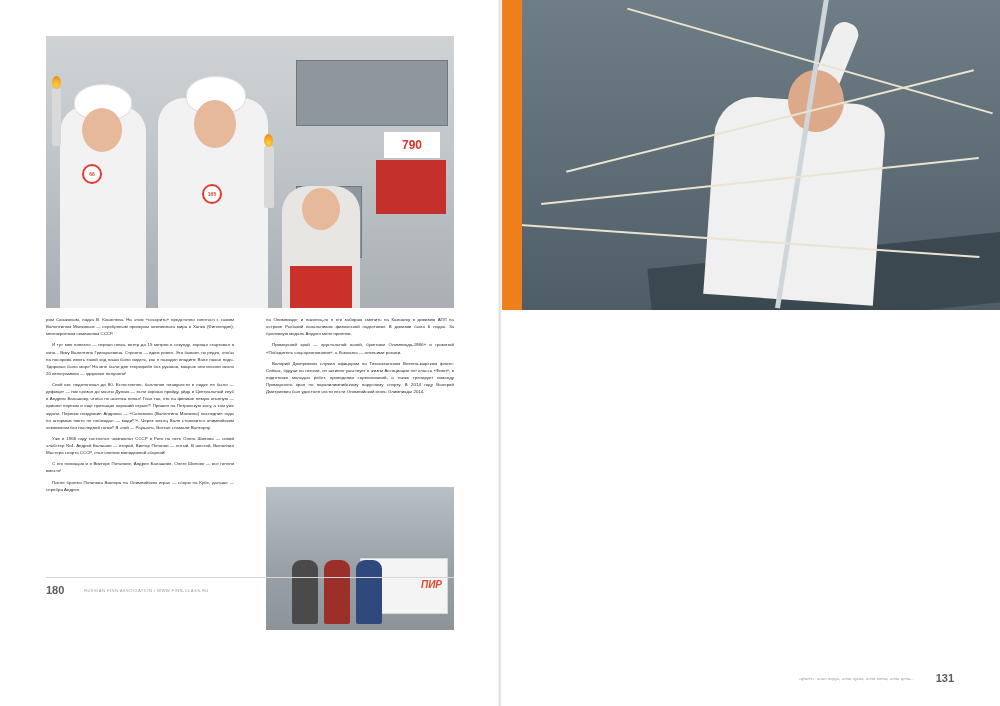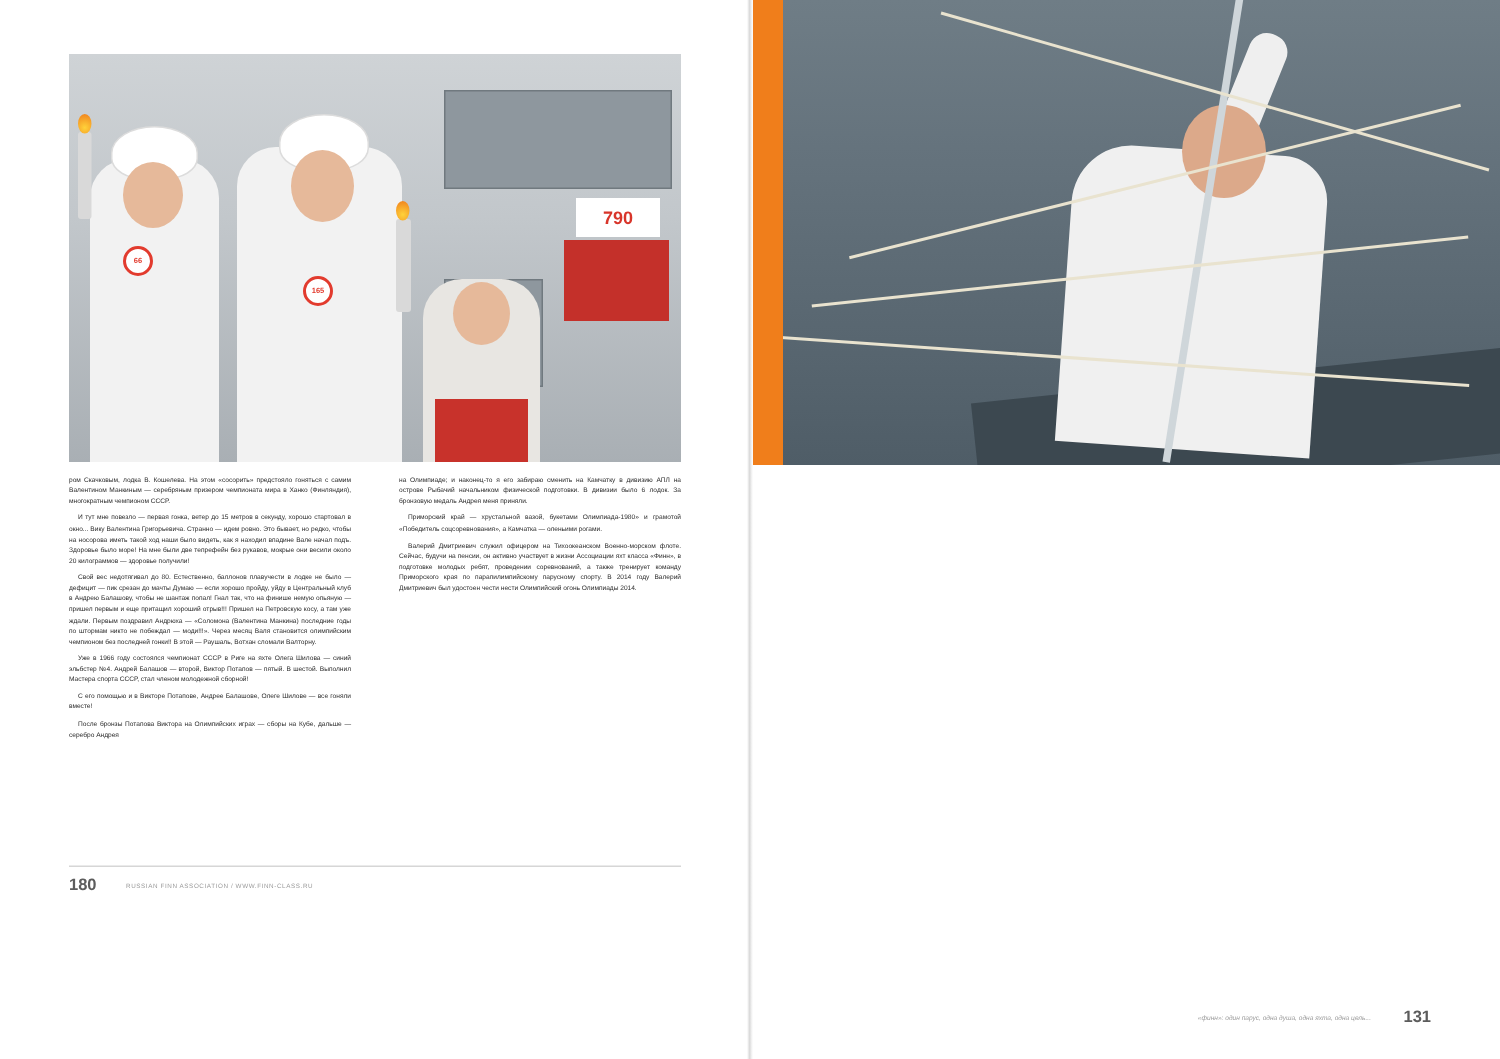--- a/index.html
+++ b/index.html
@@ -123,20 +123,28 @@
         <p class="ind">С его помощью и в Викторе Потапове, Андрее Балашове, Олеге Шилове — все гоняли вместе!</p>
         <p class="ind">После бронзы Потапова Виктора на Олимпийских играх — сборы на Кубе, дальше — серебро Андрея</p>
       </div>
       <div class="col c2">
         <p>на Олимпиаде; и наконец-то я его забираю сменить на Камчатку в дивизию АПЛ на острове Рыбачий начальником физической подготовки. В дивизии было 6 лодок. За бронзовую медаль Андрея меня приняли.</p>
         <p class="ind">Приморский край — хрустальной вазой, букетами Олимпиада-1980» и грамотой «Победитель соцсоревнования», а Камчатка — оленьими рогами.</p>
         <p class="ind">Валерий Дмитриевич служил офицером на Тихоокеанском Военно-морском флоте. Сейчас, будучи на пенсии, он активно участвует в жизни Ассоциации яхт класса «Финн», в подготовке молодых ребят, проведении соревнований, а также тренирует команду Приморского края по парапилимпийскому парусному спорту. В 2014 году Валерий Дмитриевич был удостоен чести нести Олимпийский огонь Олимпиады 2014.</p>
       </div>
     </div>
 
+    <div class="photo-bottom">
+      <div class="grp"></div>
+      <div class="trailer"></div>
+      <div class="pir">ПИР</div>
+      <div class="person" style="left:26px;background:#4a4a4a;"></div>
+      <div class="person" style="left:58px;background:#9b2f2a;"></div>
+      <div class="person" style="left:90px;background:#2f4a7a;"></div>
+    </div>
 
     <div class="footer-rule"></div>
     <div class="folio-left">180</div>
     <div class="footer-left-text">RUSSIAN FINN ASSOCIATION / WWW.FINN-CLASS.RU</div>
   </div>
 
   <div class="page-right">
 
     <div class="folio-right">131</div>
     <div class="footer-right-text">«финн»: один парус, одна душа, одна яхта, одна цель...</div>

